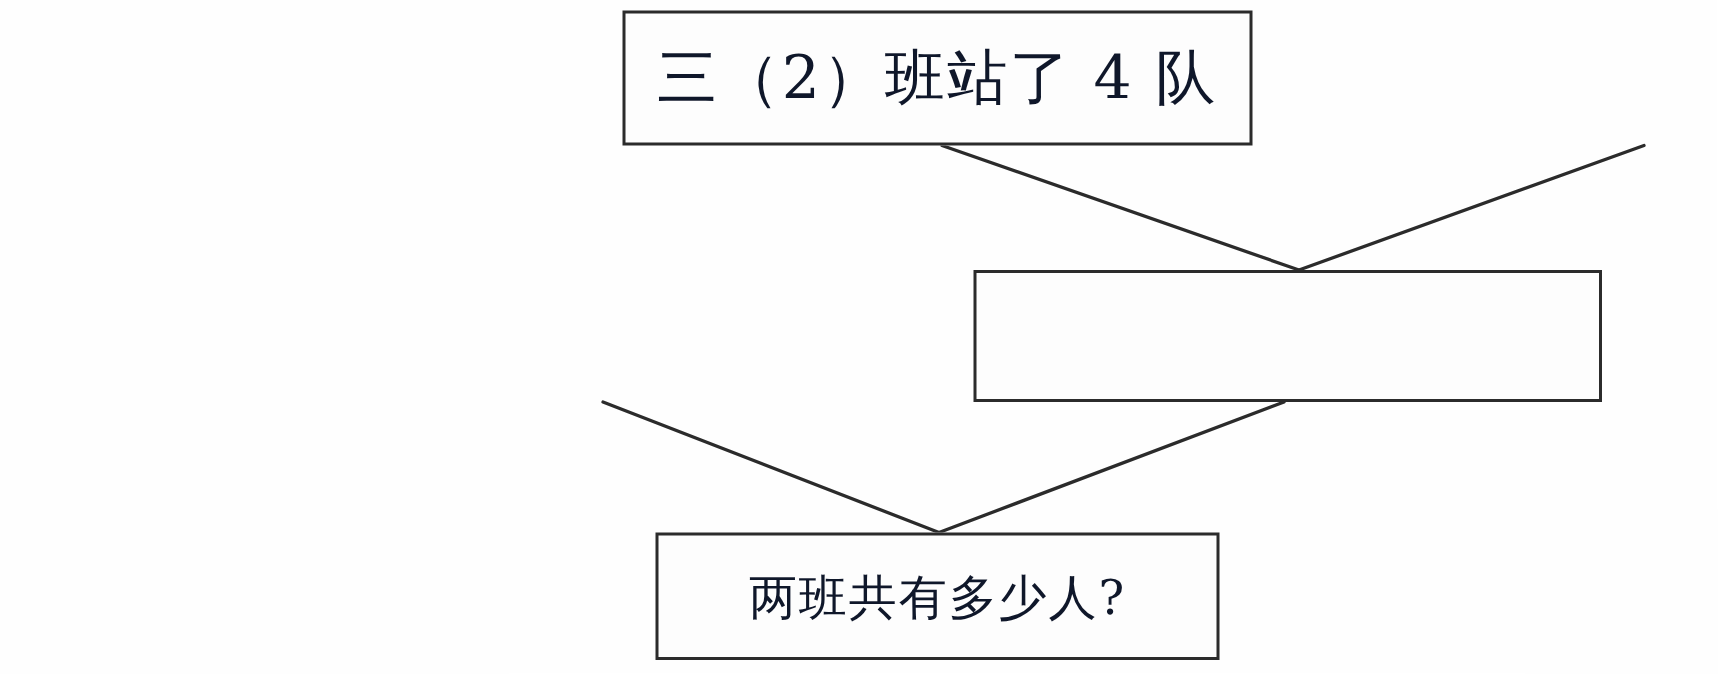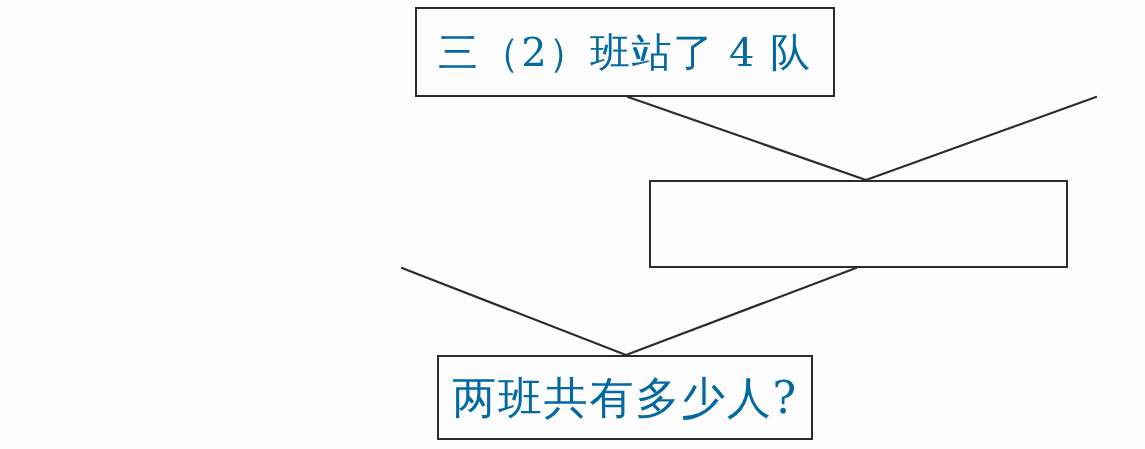--- a/index.html
+++ b/index.html
@@ -27,21 +27,21 @@
     pointer-events: none;
   }
   .node {
     position: absolute;
     box-sizing: border-box;
     border: 2px solid #2b2b2b;
     background: #fdfdfd;
     display: flex;
     align-items: center;
     justify-content: center;
-    color: #0369a1;
+    color: #0f172a;
     letter-spacing: 0.04em;
     white-space: nowrap;
     z-index: 2;
   }
   .node .txt {
     display: block;
     line-height: 1;
   }
   
   #node-class2-teams {
@@ -55,21 +55,21 @@
   #node-same-count {
     left: 16px; top: 180px; width: 591px; height: 88px;
     font-size: 40px;
   }
   #node-blank {
     left: 649px; top: 180px; width: 419px; height: 88px;
     font-size: 40px;
   }
   #node-question {
     left: 437px; top: 355px; width: 376px; height: 85px;
-    font-size: 44px;
+    font-size: 32px;
   }
 </style>
 </head>
 <body>
 
 <div id="canvas">
 
   <svg id="connectors" viewBox="0 0 1145 449" xmlns="http://www.w3.org/2000/svg">
 
     <line x1="628" y1="97" x2="866" y2="180" stroke="#2b2b2b" stroke-width="2.2" stroke-linecap="round"></line>

